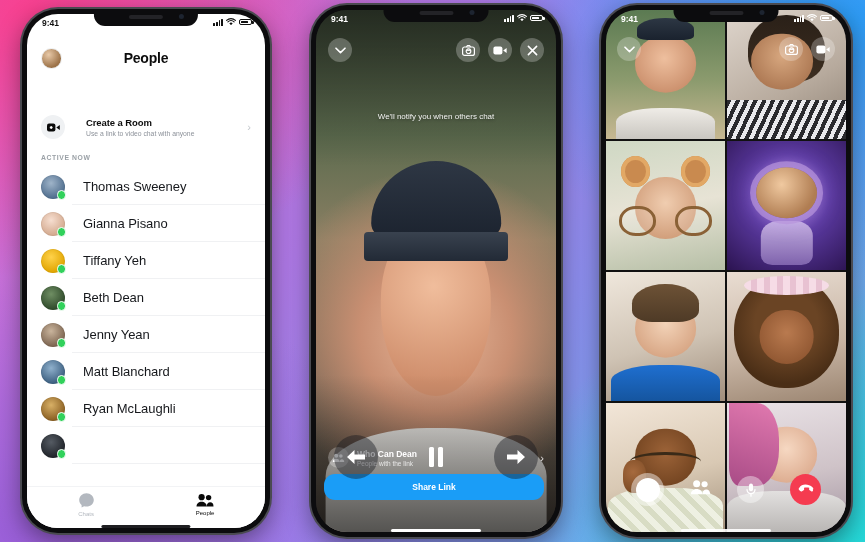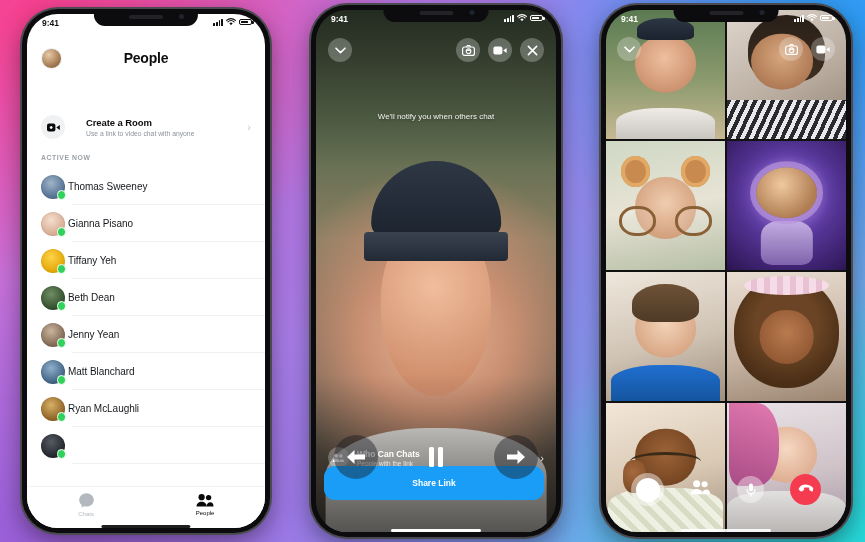--- a/index.html
+++ b/index.html
@@ -72,21 +72,21 @@
   .sect-lbl { position:absolute; top:140px; left:14px; font-size:6.8px; font-weight:bold;
               color:#9aa0a6; letter-spacing:.6px; }
 
   .c-list { position:absolute; top:154px; left:0; right:0; bottom:42px; overflow:hidden; }
   .c-row { height:37px; display:flex; align-items:center; padding:0 14px; position:relative; }
   .c-row:after { content:""; position:absolute; left:45px; right:0; bottom:0; height:1px; background:#f0f1f3; }
   .c-av { width:24px; height:24px; border-radius:50%; position:relative; flex:0 0 auto;
           box-shadow:inset 0 0 0 1px rgba(0,0,0,.05); }
   .c-av:after { content:""; position:absolute; right:-1px; bottom:-1px; width:7.5px; height:7.5px;
                 border-radius:50%; background:#31d15b; border:1.6px solid #fff; }
-  .c-nm { margin-left:3px; font-size:10px; color:#16181c; letter-spacing:-.05px; }
+  .c-nm { margin-left:18px; font-size:13px; color:#16181c; letter-spacing:-.05px; }
 
   .l-tabbar { position:absolute; bottom:0; left:0; right:0; height:42px; background:#fff;
               display:flex; align-items:center; justify-content:space-around; padding-bottom:7px;
               border-top:1px solid #f2f3f5; }
   .tb { display:flex; flex-direction:column; align-items:center; gap:2px; }
   .tb span { font-size:6px; }
   .tb.off { color:#b3b8bf; } .tb.on { color:#0a0a0a; }
 
   
   #p-mid { left:311px; top:5px; width:250px; height:532px; }
@@ -121,21 +121,21 @@
   .m-h2 { font-size:8px; color:rgba(255,255,255,.93); margin-top:4px;
           text-shadow:0 1px 3px rgba(0,0,0,.4); }
 
   .join-row { position:absolute; left:12px; right:12px; bottom:64px; display:flex;
               align-items:center; z-index:28; }
   .join-ic { width:21px; height:21px; border-radius:50%; background:rgba(255,255,255,.27);
              display:flex; align-items:center; justify-content:center; flex:0 0 auto; }
   .join-tx { margin-left:8px; flex:1; }
   .join-t1 { font-size:8.5px; font-weight:bold; color:#fff; }
   .join-t2 { font-size:6.5px; color:rgba(255,255,255,.78); margin-top:1px; }
-  .share-btn { position:absolute; left:8px; right:12px; bottom:32px; height:34px;
+  .share-btn { position:absolute; left:8px; right:12px; bottom:32px; height:26px;
                background:#1a9df7; border-radius:11px; display:flex; align-items:center;
                justify-content:center; font-size:8.5px; font-weight:bold; color:#fff; z-index:28; }
 
   .player { position:absolute; left:0; right:0; bottom:52px; height:46px; z-index:33;
             display:flex; align-items:center; justify-content:center; gap:36px; }
   .pbtn { width:44px; height:44px; border-radius:50%; background:rgba(20,22,28,.42);
           display:flex; align-items:center; justify-content:center; }
   .pbtn.pause { background:none; gap:4px; }
   .pbar { width:5px; height:20px; background:#fff; border-radius:1.5px; }
 
@@ -395,21 +395,21 @@
     <div class="join-row">
       <div class="join-ic">
         <svg width="13" height="10" viewBox="0 0 18 15">
           <circle cx="5.6" cy="4.2" r="3.1" fill="#fff"></circle>
           <circle cx="12.6" cy="4.6" r="2.7" fill="#fff"></circle>
           <path d="M.5 13.4c0-2.7 2.3-4.6 5.1-4.6s5.1 1.9 5.1 4.6z" fill="#fff"></path>
           <path d="M10.6 13.4c0-2.4 1.5-4.1 3.6-4.1 2 0 3.3 1.5 3.3 4.1z" fill="#fff"></path>
         </svg>
       </div>
       <div class="join-tx">
-        <div class="join-t1">Who Can Chats</div>
+        <div class="join-t1">Who Can Dean</div>
         <div class="join-t2">People with the link</div>
       </div>
       <div class="chev" style="color:rgba(255,255,255,.85)">›</div>
     </div>
 
     <div class="share-btn">Share Link</div>
 
     <div class="player">
       <div class="pbtn">
         <svg width="22" height="18" viewBox="0 0 22 18">

